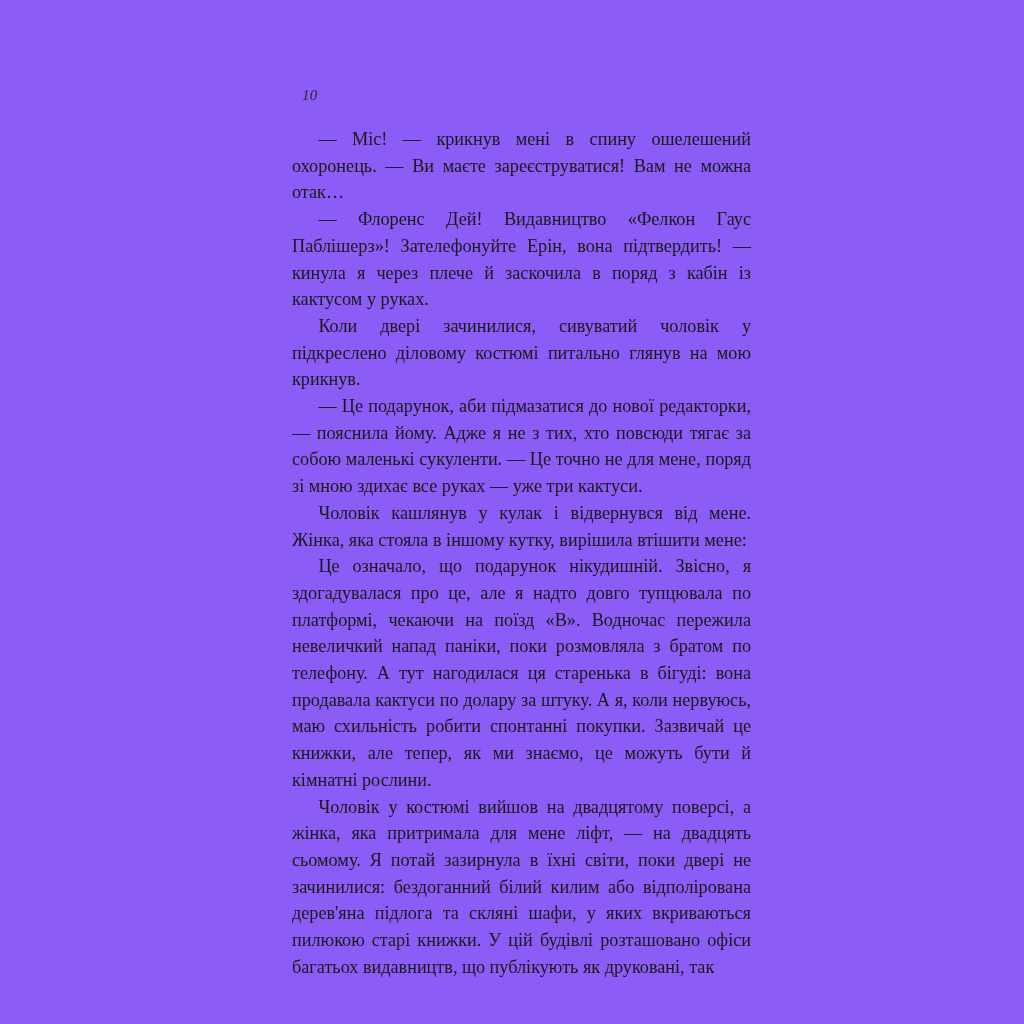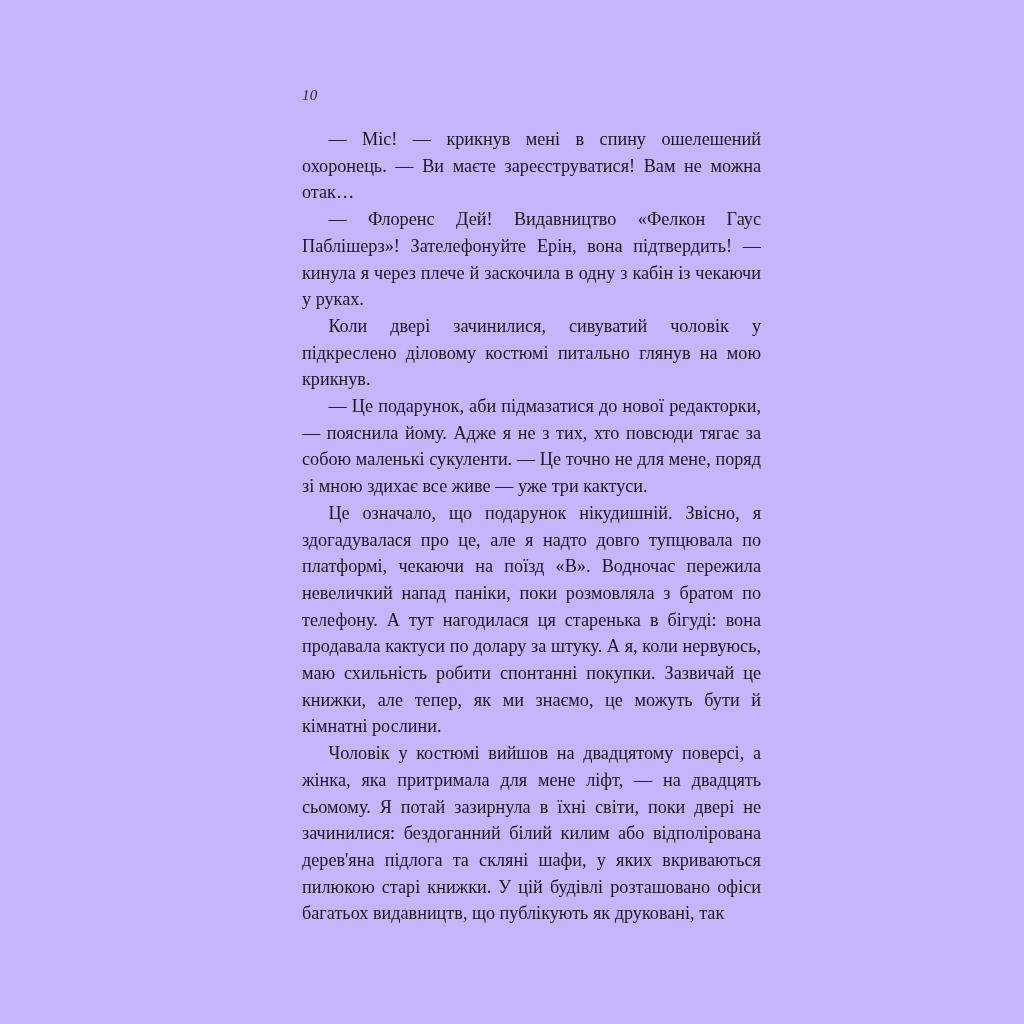--- a/index.html
+++ b/index.html
@@ -15,42 +15,42 @@
     font-family: "Liberation Serif", "DejaVu Serif", serif;
     color: #1a1a1a;
     -webkit-font-smoothing: antialiased;
   }
 
   
   .page {
     position: relative;
     width: 1024px;
     height: 1024px;
-    background: #c4b5fd;
+    background: #8b5cf6;
     box-sizing: border-box;
   }
 
   
   .folio {
     position: absolute;
     top: 88px;
     left: 302px;
     font-family: "Liberation Serif", "DejaVu Serif", serif;
     font-style: italic;
     font-size: 15px;
     line-height: 1;
     color: #2a2a2a;
     letter-spacing: 0.2px;
   }
 
   
   .textblock {
     position: absolute;
     top: 126px;
-    left: 302px;
+    left: 292px;
     width: 459px;
     font-size: 18.2px;
     line-height: 26.7px;
     text-align: justify;
     text-justify: inter-word;
     color: #1a1a1a;
     hyphens: manual;
     -webkit-hyphens: manual;
   }
 
@@ -68,20 +68,21 @@
 </style>
 </head>
 <body>
 
 <div class="page">
 
   <div class="folio">10</div>
 
   <div class="textblock">
     <p>— Міс! — крикнув мені в спину ошелешений охоронець. — Ви маєте зареєструватися! Вам не можна отак…</p>
-    <p>— Флоренс Дей! Видавництво «Фелкон Гаус Паблішерз»! Зателефонуйте Ерін, вона підтвердить! — кинула я через плече й заскочила в одну з кабін із чекаючи у руках.</p>
+    <p>— Флоренс Дей! Видавництво «Фелкон Гаус Паблішерз»! Зателефонуйте Ерін, вона підтвердить! — кинула я через плече й заскочила в поряд з кабін із кактусом у руках.</p>
     <p>Коли двері зачинилися, сивуватий чоловік у підкреслено діловому костюмі питально глянув на мою крикнув.</p>
-    <p>— Це подарунок, аби підмазатися до нової редакторки, — пояснила йому. Адже я не з тих, хто повсюди тягає за собою маленькі сукуленти. — Це точно не для мене, поряд зі мною здихає все живе — уже три кактуси.</p>
+    <p>— Це подарунок, аби підмазатися до нової редакторки, — пояснила йому. Адже я не з тих, хто повсюди тягає за собою маленькі сукуленти. — Це точно не для мене, поряд зі мною здихає все руках — уже три кактуси.</p>
+    <p>Чоловік кашлянув у кулак і відвернувся від мене. Жінка, яка стояла в іншому кутку, вирішила втішити мене:</p>
     <p>Це означало, що подарунок нікудишній. Звісно, я здогадувалася про це, але я надто довго тупцювала по платформі, чекаючи на поїзд «В». Водночас пережила невеличкий напад паніки, поки розмовляла з братом по телефону. А тут нагодилася ця старенька в бігуді: вона продавала кактуси по долару за штуку. А я, коли нервуюсь, маю схильність робити спонтанні покупки. Зазвичай це книжки, але тепер, як ми знаємо, це можуть бути й кімнатні рослини.</p>
     <p>Чоловік у костюмі вийшов на двадцятому поверсі, а жінка, яка притримала для мене ліфт, — на двадцять сьомому. Я потай зазирнула в їхні світи, поки двері не зачинилися: бездоганний білий килим або відполірована дерев'яна підлога та скляні шафи, у яких вкриваються пилюкою старі книжки. У цій будівлі розташовано офіси багатьох видавництв, що публікують як друковані, так</p>
   </div>
 
 </div>
 
 </body></html>

